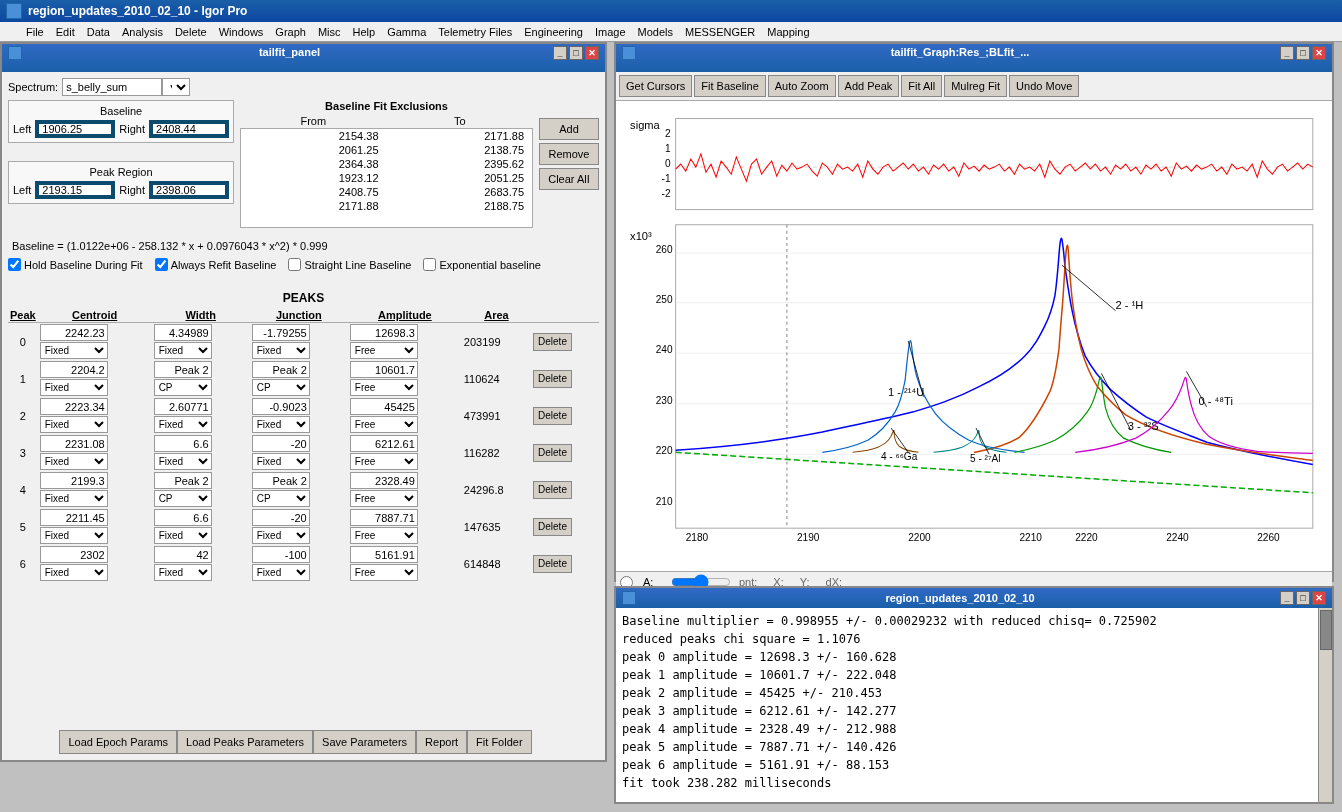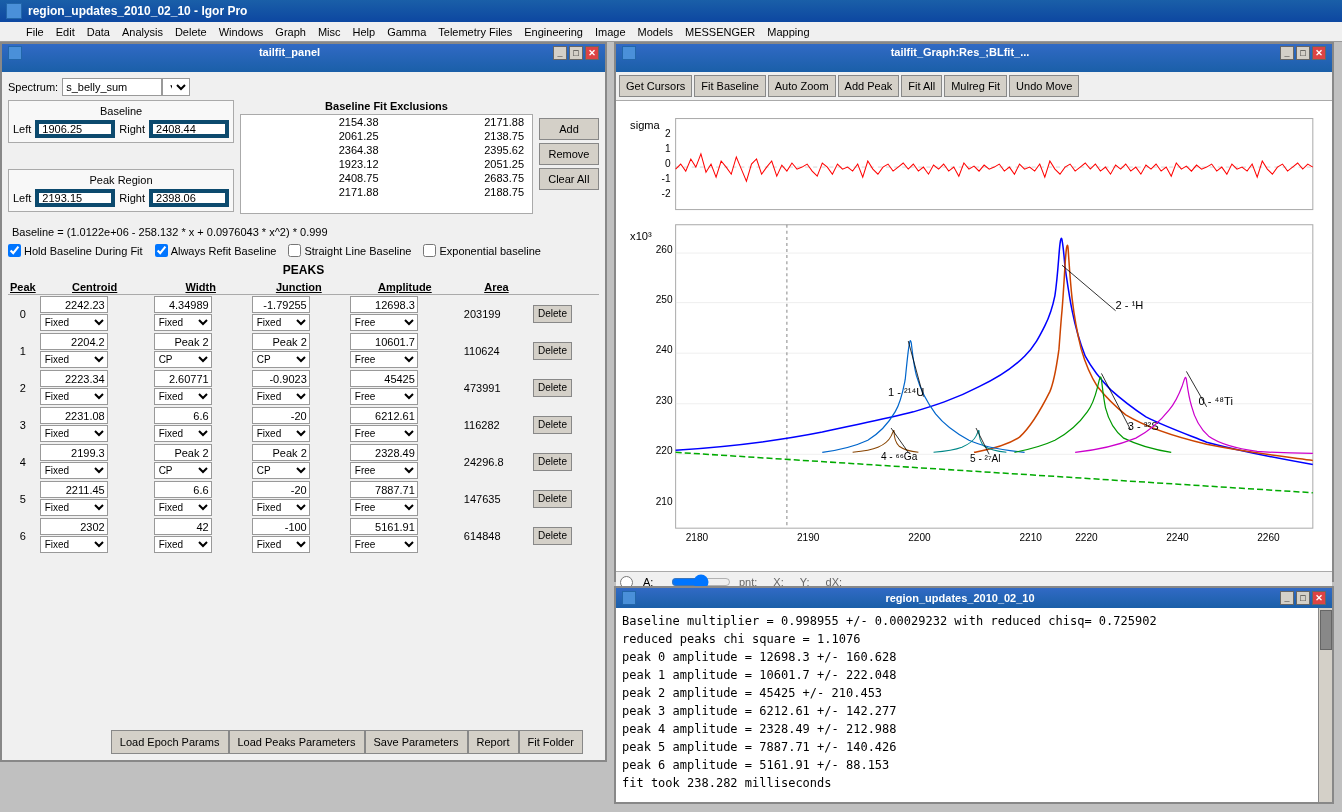--- a/index.html
+++ b/index.html
@@ -211,21 +211,21 @@
       font-size: 11px;
       margin-bottom: 4px;
       padding: 2px 4px;
     }
 
     
     .checkboxes-row {
       display: flex;
       align-items: center;
       gap: 12px;
-      margin-bottom: 6px;
+      margin-bottom: 20px;
       font-size: 11px;
     }
     .checkbox-item {
       display: flex;
       align-items: center;
       gap: 3px;
     }
 
     
     .peaks-section {
@@ -295,21 +295,21 @@
       background: #d4d0c8;
       cursor: pointer;
       font-size: 10px;
       padding: 1px 4px;
       height: 18px;
     }
 
     
     .bottom-buttons {
       display: flex;
-      justify-content: flex-end;
+      justify-content: center;
       padding: 6px;
       position: absolute;
       bottom: 0;
       left: 0;
       right: 16px;
     }
     .bottom-btn {
       border: 1px solid #888;
       background: #d4d0c8;
       cursor: pointer;
@@ -462,21 +462,21 @@
       <div class="form-row">
         <span class="form-label">Spectrum:</span>
         <input class="form-input form-select-wide" type="text" value="s_belly_sum" style="width: 100px;">
         <select class="form-select" style="width:28px;height:18px;font-size:10px;">
           <option>▼</option>
         </select>
       </div>
 
       <div style="display:flex; gap:6px; margin-bottom:4px;">
 
-        <div style="display:flex; flex-direction:column; gap:20px; min-width:200px;">
+        <div style="display:flex; flex-direction:column; gap:12px; min-width:200px;">
           <div class="baseline-section">
             <div class="section-title-center">Baseline</div>
             <div class="lr-row">
               <span>Left</span>
               <input class="num-input" type="text" value="1906.25" style="">
               <span>Right</span>
               <input class="num-input" type="text" value="2408.44" style="">
             </div>
           </div>
           <div class="baseline-section">
@@ -486,20 +486,24 @@
               <input class="num-input" type="text" value="2193.15" style="">
               <span>Right</span>
               <input class="num-input" type="text" value="2398.06" style="">
             </div>
           </div>
         </div>
 
         <div class="exclusions-area" style="flex:1;">
           <div class="exclusions-table-wrap">
             <div class="exclusions-header">Baseline Fit Exclusions</div>
+            <div class="exclusions-cols">
+              <div class="exclusions-col-head" style="flex:1;">From</div>
+              <div class="exclusions-col-head" style="flex:1;">To</div>
+            </div>
             <div class="exclusions-list">
               <table>
                 <tbody>
                     <tr>
                       <td>2154.38</td>
                       <td>2171.88</td>
                     </tr>
                 <tr>
                       <td>2061.25</td>
                       <td>2138.75</td>

